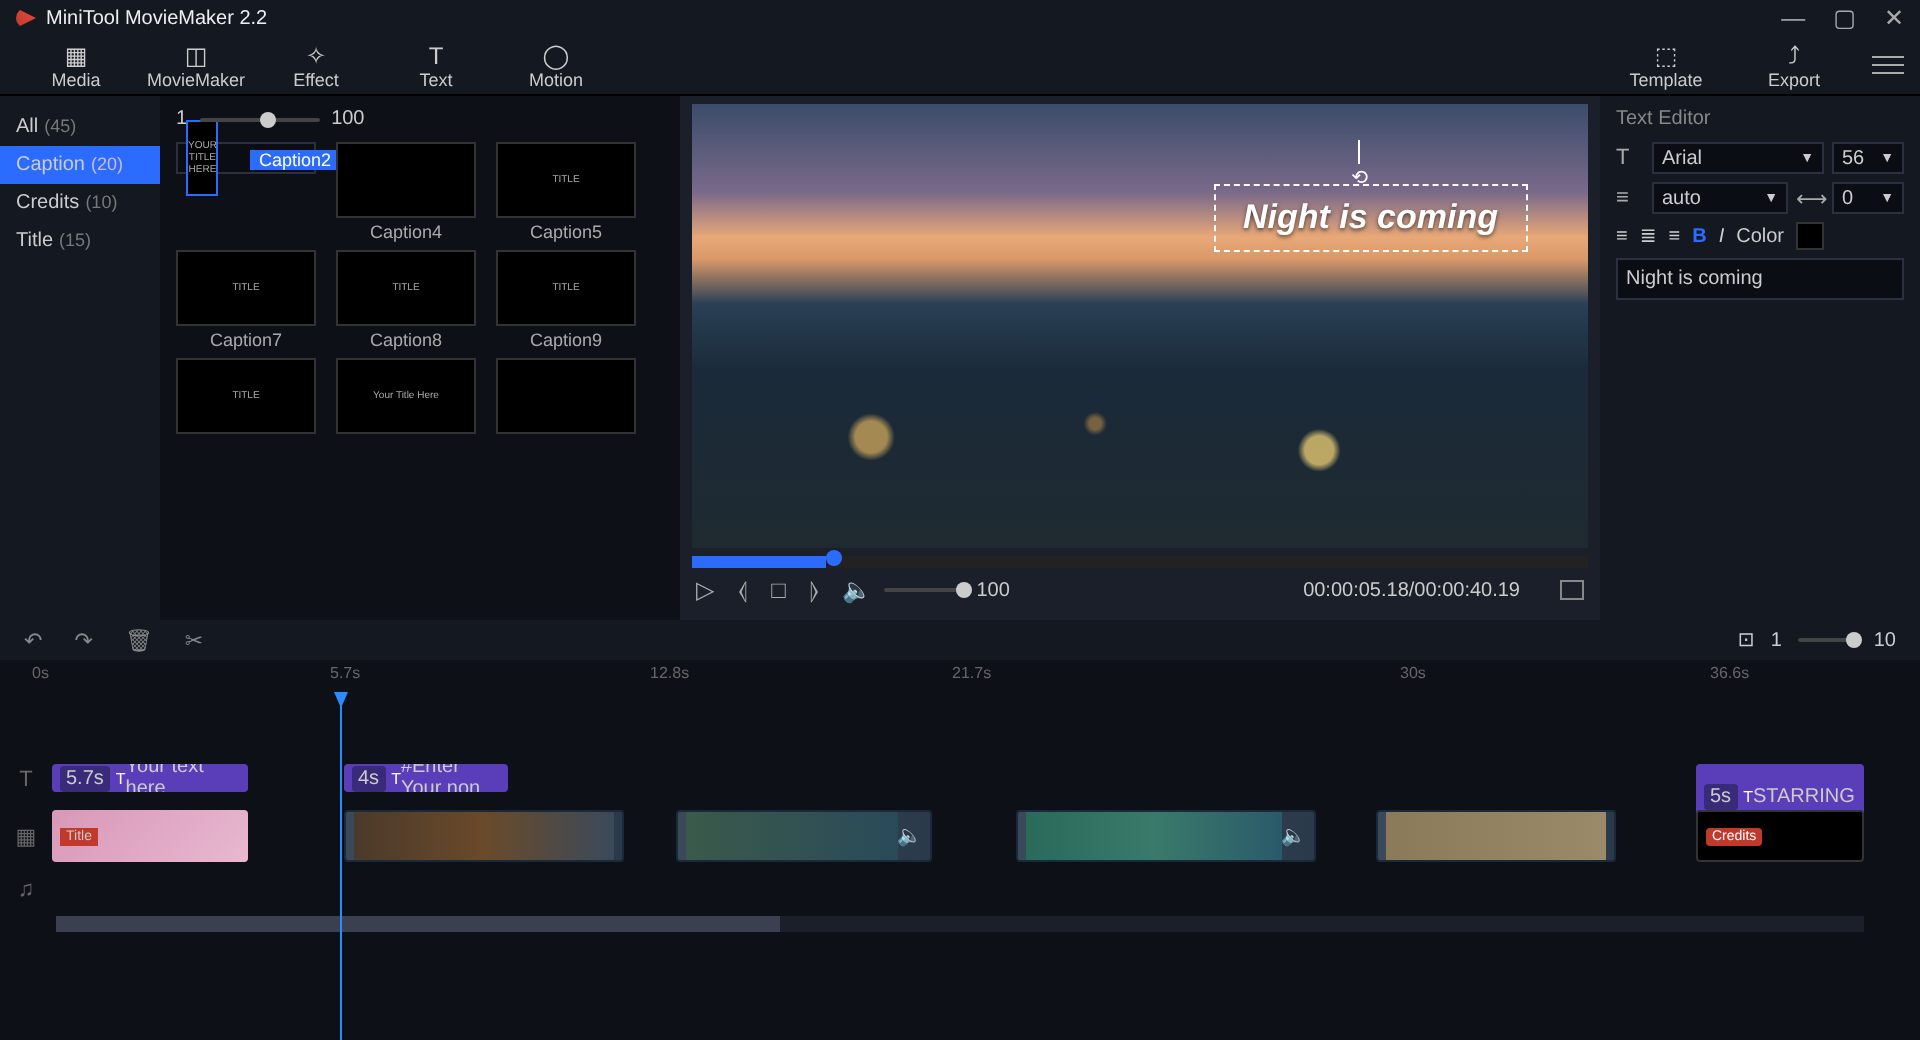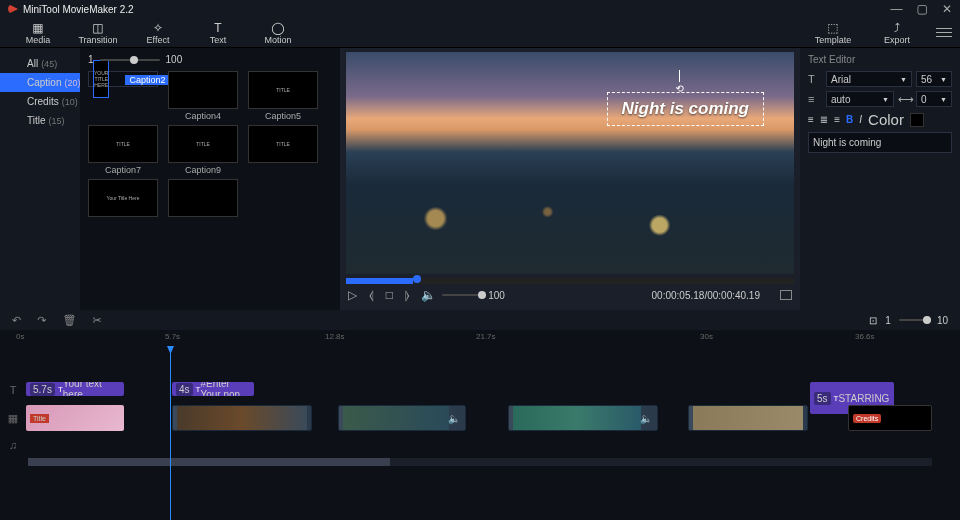--- a/index.html
+++ b/index.html
@@ -13,21 +13,21 @@
 .tab{display:flex;flex-direction:column;align-items:center;width:60px;color:#888;cursor:pointer}
 .tab.active{color:#2b8cff}
 .tab .ic{font-size:12px;height:14px}
 .tab .lb{font-size:9px}
 .right-tools{margin-left:auto;display:flex;gap:14px;align-items:center}
 .right-tools .tab{width:50px}
 .hamburger{display:flex;flex-direction:column;gap:3px;cursor:pointer}
 .hamburger span{width:16px;height:1px;background:#aaa}
 .main{display:flex;height:262px}
 .sidebar{width:80px;background:#131821;padding:6px 0}
-.side-item{padding:4px 27px;font-size:10px;color:#aaa;cursor:pointer}
+.side-item{padding:4px 8px;font-size:10px;color:#aaa;cursor:pointer}
 .side-item.active{background:#2b6cff;color:#fff}
 .side-item .count{color:#777;font-size:9px;margin-left:3px}
 .side-item.active .count{color:#cbd}
 .assets{width:260px;background:#0d1117;padding:6px 8px;overflow:hidden}
 .slider-row{display:flex;align-items:center;gap:6px;margin-bottom:6px}
 .hslider{width:60px;height:2px;background:#444;position:relative;border-radius:2px}
 .hslider .knob{position:absolute;width:8px;height:8px;background:#ccc;border-radius:50%;top:-3px;left:30px}
 .grid{display:grid;grid-template-columns:repeat(3,70px);gap:4px 10px}
 .th{width:70px}
 .th .box{height:38px;background:#000;border:1px solid #333;display:flex;align-items:center;justify-content:center;font-size:5px;color:#aaa;text-align:center;cursor:pointer}
@@ -97,21 +97,21 @@
 </div>
 </div>
 
 <div class="toolbar">
 <div class="tab">
       <div class="ic">▦</div>
       <div class="lb">Media</div>
     </div>
 <div class="tab">
       <div class="ic">◫</div>
-      <div class="lb">Transition</div>
+      <div class="lb">MovieMaker</div>
     </div>
 <div class="tab">
       <div class="ic">✧</div>
       <div class="lb">Effect</div>
     </div>
 <div class="tab active">
       <div class="ic">T</div>
       <div class="lb">Text</div>
     </div>
 <div class="tab">
@@ -160,20 +160,24 @@
           <div class="box"></div>
           <div class="cap">Caption4</div>
         </div>
         <div class="th">
           <div class="box">TITLE</div>
           <div class="cap">Caption5</div>
         </div>
         <div class="th">
           <div class="box">TITLE</div>
           <div class="cap">Caption7</div>
+        </div>
+        <div class="th">
+          <div class="box">TITLE</div>
+          <div class="cap">Caption8</div>
         </div>
         <div class="th">
           <div class="box">TITLE</div>
           <div class="cap">Caption9</div>
         </div>
         <div class="th">
           <div class="box">TITLE</div>
           <div class="cap"></div>
         </div>
         <div class="th">
@@ -238,21 +242,21 @@
           <span>0</span>
           <span class="ar">▼</span>
         </div>
 </div>
 <div class="ed-row fmt">
 <span>≡</span>
 <span>≣</span>
 <span>≡</span>
 <span class="b">B</span>
 <span style="font-style:italic">I</span>
-<span style="font-size:15px">Color</span>
+<span style="font-size:10px">Color</span>
 <div class="sw"></div>
 </div>
 <div class="ed-text">Night is coming</div>
 </div>
 </div>
 
 <div class="tl-tools">
 <span class="ic">↶</span>
 <span class="ic">↷</span>
 <span class="ic">🗑</span>
@@ -278,21 +282,21 @@
 </div>
 
 <div class="timeline">
 <div class="playhead"></div>
 
 <div class="track" style="height:20px;margin-top:30px">
 <div class="track-ic">T</div>
 <div class="track-area">
 <div class="clip txt" style="left:4px;width:98px;height:14px;top:2px"><span class="badge">5.7s</span>T <span>Your text here</span></div>
 <div class="clip txt" style="left:150px;width:82px;height:14px;top:2px"><span class="badge">4s</span>T <span>#Enter Your non</span></div>
-<div class="clip txt" style="left:788px;width:84px;height:32px;top:2px"><span class="badge">5s</span>T <span>STARRING</span></div>
+<div class="clip txt" style="left:826px;width:84px;height:32px;top:2px"><span class="badge">5s</span>T <span>STARRING</span></div>
 </div>
 </div>
 
 <div class="track">
 <div class="track-ic">▦</div>
 <div class="track-area">
 <div class="clip pink" style="left:4px;width:98px">
           <span class="badge" style="background:#c0392b;padding:1px 3px;font-size:7px">Title</span>
         </div>
 <div class="clip vid" style="left:150px;width:140px">

